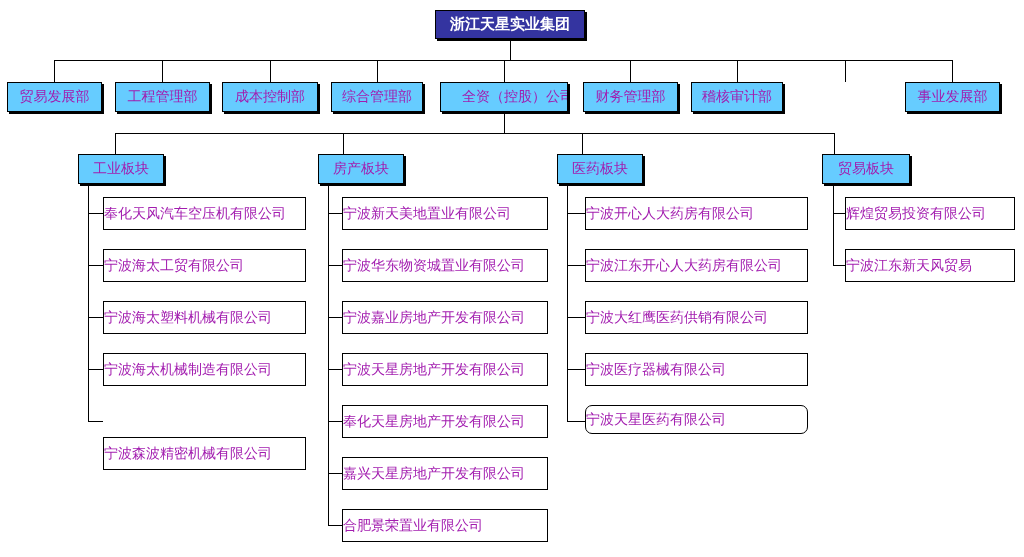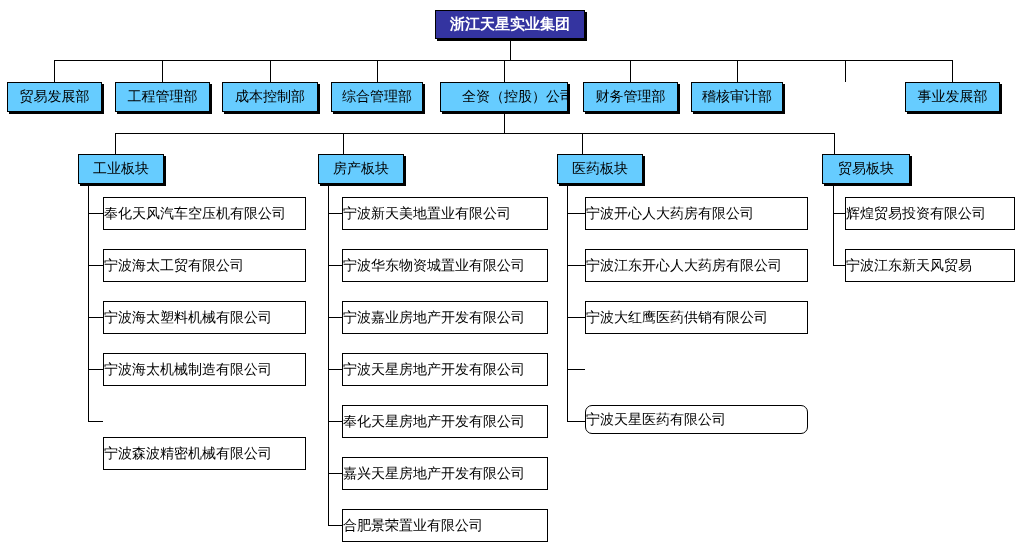--- a/index.html
+++ b/index.html
@@ -2,21 +2,21 @@
 <html style="--root-bg: #3434a0; --root-text: #ffffff; --branch-bg: #66ccff; --leaf-bg: #ffffff; --line: #000000;"><head>
 <meta charset="utf-8">
 <style>
   html,body{margin:0;padding:0;background:#ffffff;}
   #canvas{
     position:relative;width:1024px;height:557px;background:#ffffff;
     font-family:"Liberation Sans", sans-serif;overflow:hidden;
   }
   .box{
     position:absolute;box-sizing:border-box;border:1px solid #000;
-    font-size:14px;color:#000000;display:flex;align-items:center;
+    font-size:14px;color:#a21caf;display:flex;align-items:center;
     white-space:nowrap;overflow:hidden;
   }
   .root{
     background:var(--root-bg,#3434a0);color:var(--root-text,#ffffff);
     font-weight:bold;font-size:15px;justify-content:center;
     box-shadow:2px 2px 0 #000;
   }
   .branch{
     background:var(--branch-bg,#66ccff);justify-content:center;
     box-shadow:2px 2px 0 #000;
@@ -95,19 +95,20 @@
     <div class="box leaf" style="left: 342px; top: 457px; width: 206px; height: 33px;">嘉兴天星房地产开发有限公司</div>
     <div class="hline" style="left: 328px; top: 525px; width: 14px;"></div>
     <div class="box leaf" style="left: 342px; top: 509px; width: 206px; height: 33px;">合肥景荣置业有限公司</div>
     <div class="hline" style="left: 567px; top: 213px; width: 18px;"></div>
     <div class="box leaf" style="left: 585px; top: 197px; width: 223px; height: 33px;">宁波开心人大药房有限公司</div>
     <div class="hline" style="left: 567px; top: 265px; width: 18px;"></div>
     <div class="box leaf" style="left: 585px; top: 249px; width: 223px; height: 33px;">宁波江东开心人大药房有限公司</div>
     <div class="hline" style="left: 567px; top: 317px; width: 18px;"></div>
     <div class="box leaf" style="left: 585px; top: 301px; width: 223px; height: 33px;">宁波大红鹰医药供销有限公司</div>
     <div class="hline" style="left: 567px; top: 369px; width: 18px;"></div>
+    <div class="box leaf" style="left: 585px; top: 353px; width: 223px; height: 33px;">宁波医疗器械有限公司</div>
     <div class="hline" style="left: 567px; top: 421px; width: 18px;"></div>
     <div class="box leaf" style="left: 585px; top: 405px; width: 223px; height: 29px; border-radius: 7px;">宁波天星医药有限公司</div>
     <div class="hline" style="left: 833px; top: 213px; width: 12px;"></div>
     <div class="box leaf" style="left: 845px; top: 197px; width: 170px; height: 33px;">辉煌贸易投资有限公司</div>
     <div class="hline" style="left: 833px; top: 265px; width: 12px;"></div>
     <div class="box leaf" style="left: 845px; top: 249px; width: 170px; height: 33px;">宁波江东新天风贸易</div>
   </div>
 
 </body></html>

